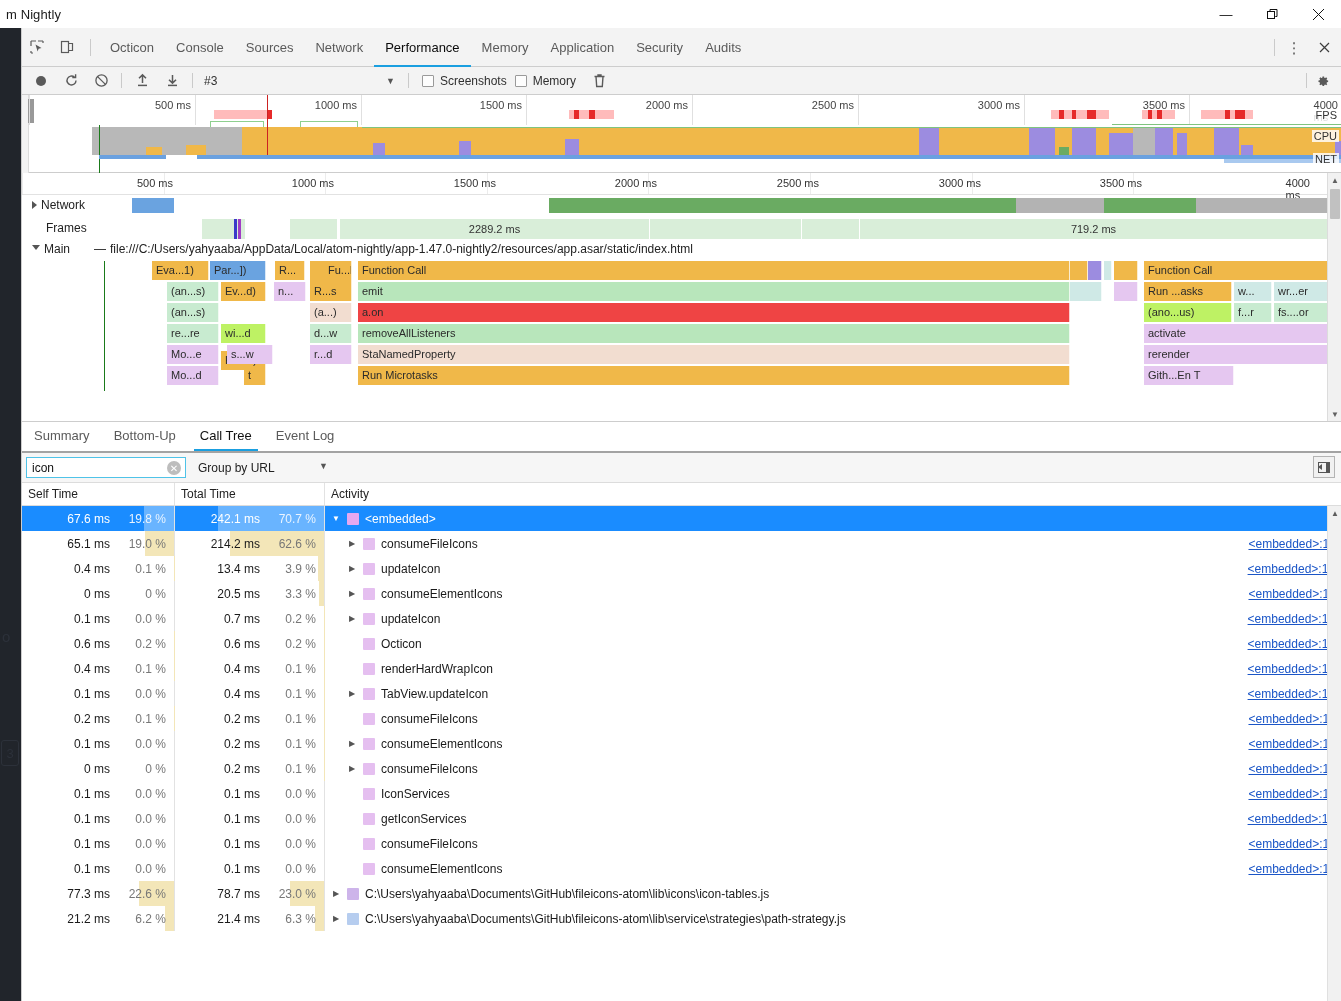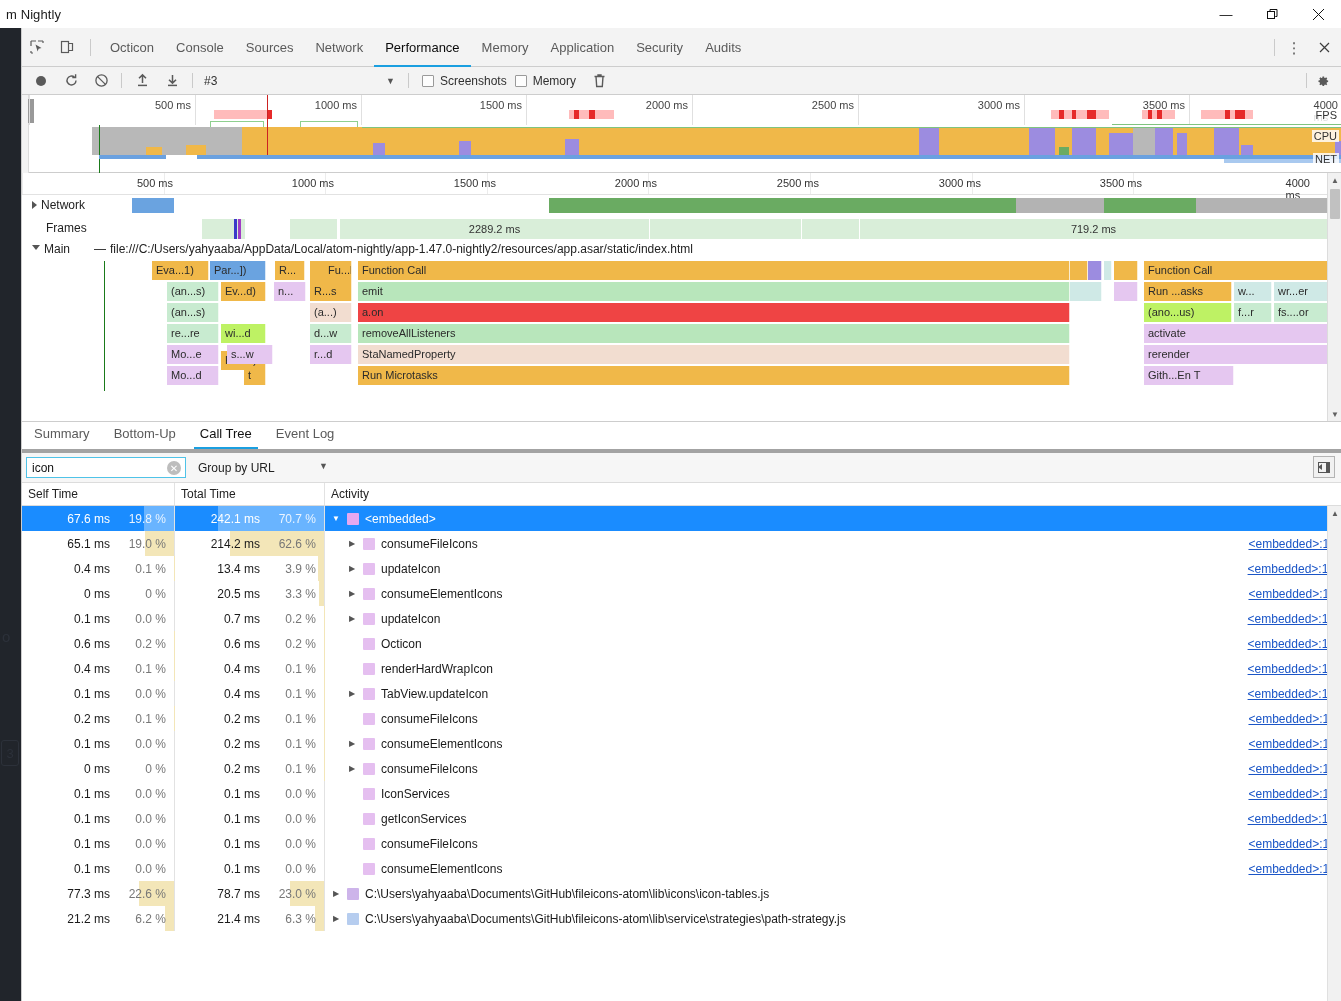--- a/index.html
+++ b/index.html
@@ -106,21 +106,21 @@
         display:flex; align-items:center; justify-content:center;}
   .ev{ position:absolute; font-size:11px; color:#2b2b2b; overflow:hidden; white-space:nowrap;
        padding-left:4px; line-height:19px; border-right:1px solid rgba(255,255,255,.75);}
   .mainurl{ position:absolute; font-size:12px; color:#222; white-space:nowrap;}
   .vscroll{ position:absolute; right:0; top:0; width:14px; bottom:0; background:#f1f1f1; border-left:1px solid #dcdcdc;}
   .vs-thumb{ position:absolute; left:2px; width:10px; background:#c1c1c1; border-radius:1px;}
   .vs-arrow{ position:absolute; left:0; width:14px; height:14px; display:flex;align-items:center;justify-content:center;color:#606060;font-size:8px;}
 
   
   .drawer{ flex:0 0 auto; display:flex; flex-direction:column; border-top:1px solid #cdcdcd; height:580px;}
-  .dtabs{ height:31px; background:#fff; display:flex; align-items:flex-end; border-bottom:4px solid #a3a3a3;}
+  .dtabs{ height:31px; background:#fff; display:flex; align-items:flex-end; border-bottom:2px solid #a3a3a3;}
   .dtab{ padding:0 12px; height:31px; line-height:31px; font-size:13px; color:#5a5a5a; position:relative;}
   .dtab.active{ color:#111;}
   .dtab.active:after{content:"";position:absolute;left:6px;right:6px;bottom:0;height:2px;background:#1a9fe0;}
   .filterbar{ height:30px; background:#f6f6f6; border-bottom:1px solid #dcdcdc;
               display:flex; align-items:center; padding-left:4px; position:relative;}
   .searchbox{ position:relative; width:160px; height:21px; border:1px solid #4fc3e8; background:#fff;
               display:flex; align-items:center; padding:0 20px 0 5px; font-size:12px; color:#111;}
   .clearbtn{ position:absolute; right:4px; top:3px; width:14px;height:14px;border-radius:50%;
              background:#bdbdbd;color:#fff;font-size:10px;display:flex;align-items:center;justify-content:center;}
   .groupby{ margin-left:12px; font-size:12px; color:#222; width:130px;}

